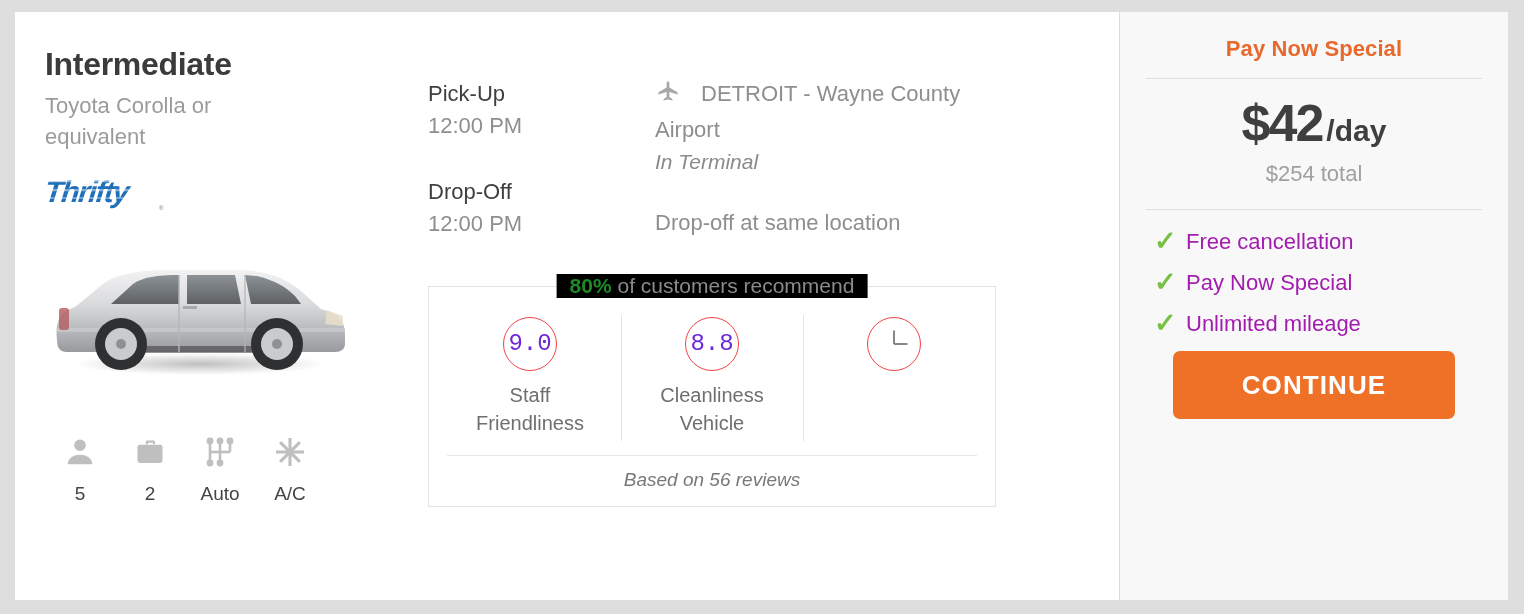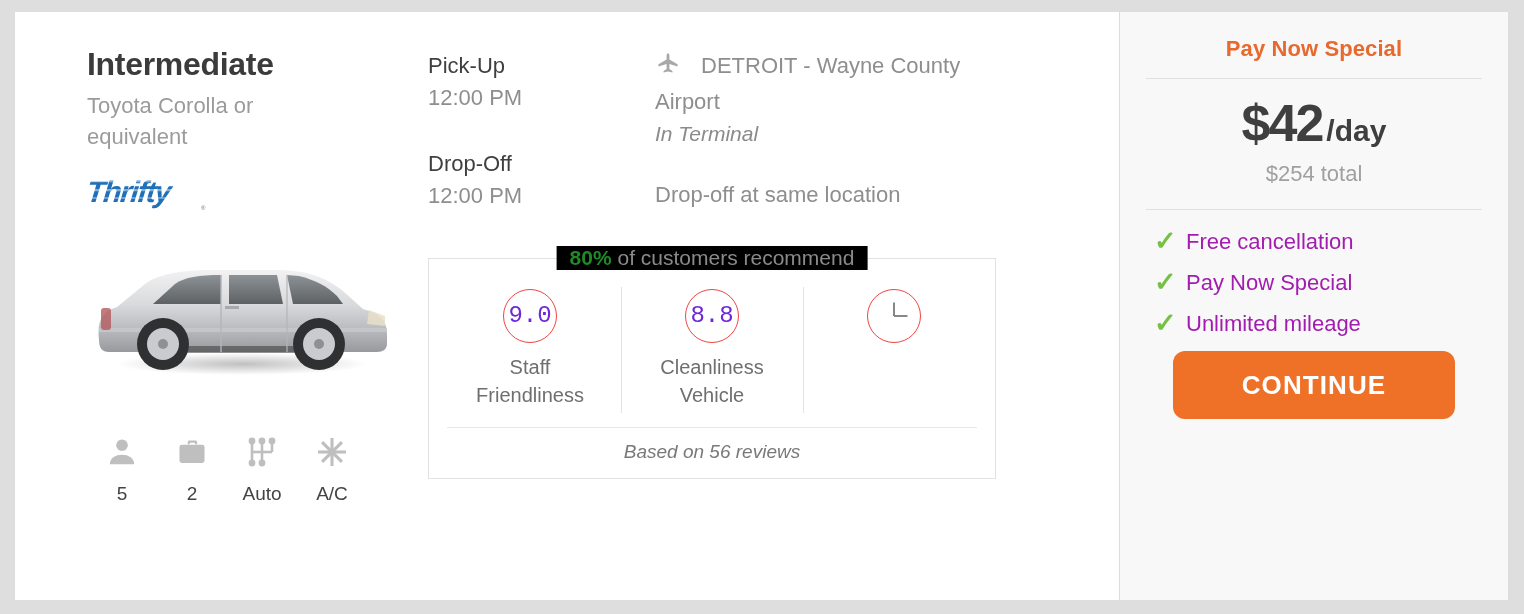--- a/index.html
+++ b/index.html
@@ -12,21 +12,21 @@
   .card {
     position: absolute;
     left: 15px; top: 12px;
     width: 1493px; height: 588px;
     background: #ffffff;
     display: flex;
   }
   
   .col-vehicle {
     width: 400px;
-    padding: 35px 0 0 72px;
+    padding: 35px 0 0 30px;
     flex: 0 0 400px;
   }
   .vehicle-title {
     font-size: 32px; font-weight: bold; color: #3b3b3b;
     letter-spacing: -0.3px; line-height: 1.12;
   }
   .vehicle-sub {
     margin-top: 7px;
     font-size: 22px; color: #9b9b9b; line-height: 1.42;
     max-width: 240px;
@@ -62,21 +62,21 @@
   .col-detail {
     flex: 1 1 auto;
     padding: 38px 0 0 0;
     position: relative;
   }
   .itinerary {
     display: flex;
   }
   .itin-times { width: 240px; padding-left: 13px; }
   .itin-place { width: 330px; }
-  .itin-block { margin-bottom: 34px; }
+  .itin-block { margin-bottom: 34px; margin-top: 28px; }
   .itin-label {
     font-size: 22px; color: #3f3f3f; line-height: 1.45;
   }
   .itin-time {
     font-size: 22px; color: #8e8e8e; line-height: 1.45;
   }
   .place-line {
     font-size: 22px; color: #8e8e8e; line-height: 1.47;
   }
   .place-line.with-icon { position: relative; padding-left: 0; }
@@ -180,21 +180,21 @@
   .check {
     color: #76c043; font-size: 27px; font-weight: bold;
     width: 32px; flex: 0 0 32px; line-height: 1;
   }
   .benefit-text { font-size: 22px; color: #a21caf; }
   .continue-btn {
     margin: 12px auto 0 auto;
     display: block;
     width: 282px; height: 68px;
     background: #ee7127;
-    border: none; border-radius: 12px;
+    border: none; border-radius: 7px;
     color: #fff; font-size: 26px; font-weight: bold;
     letter-spacing: 1.1px;
     font-family: "Liberation Sans", sans-serif;
     cursor: pointer;
   }
 </style>
 </head>
 <body>
 
 <div class="card">

